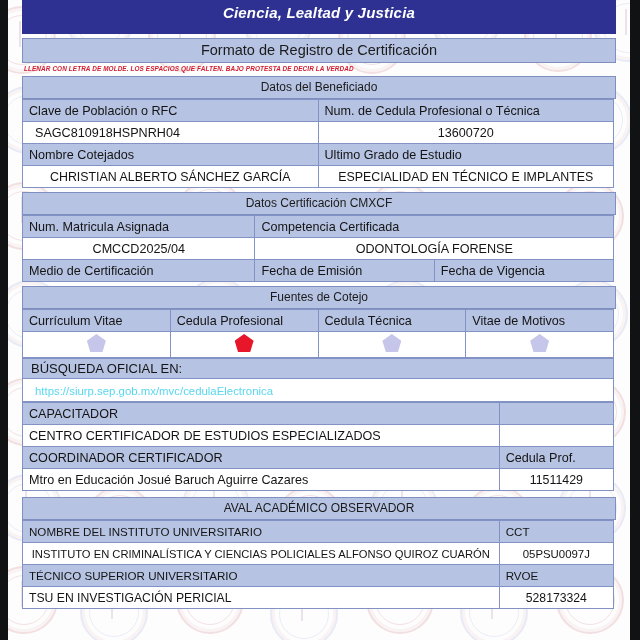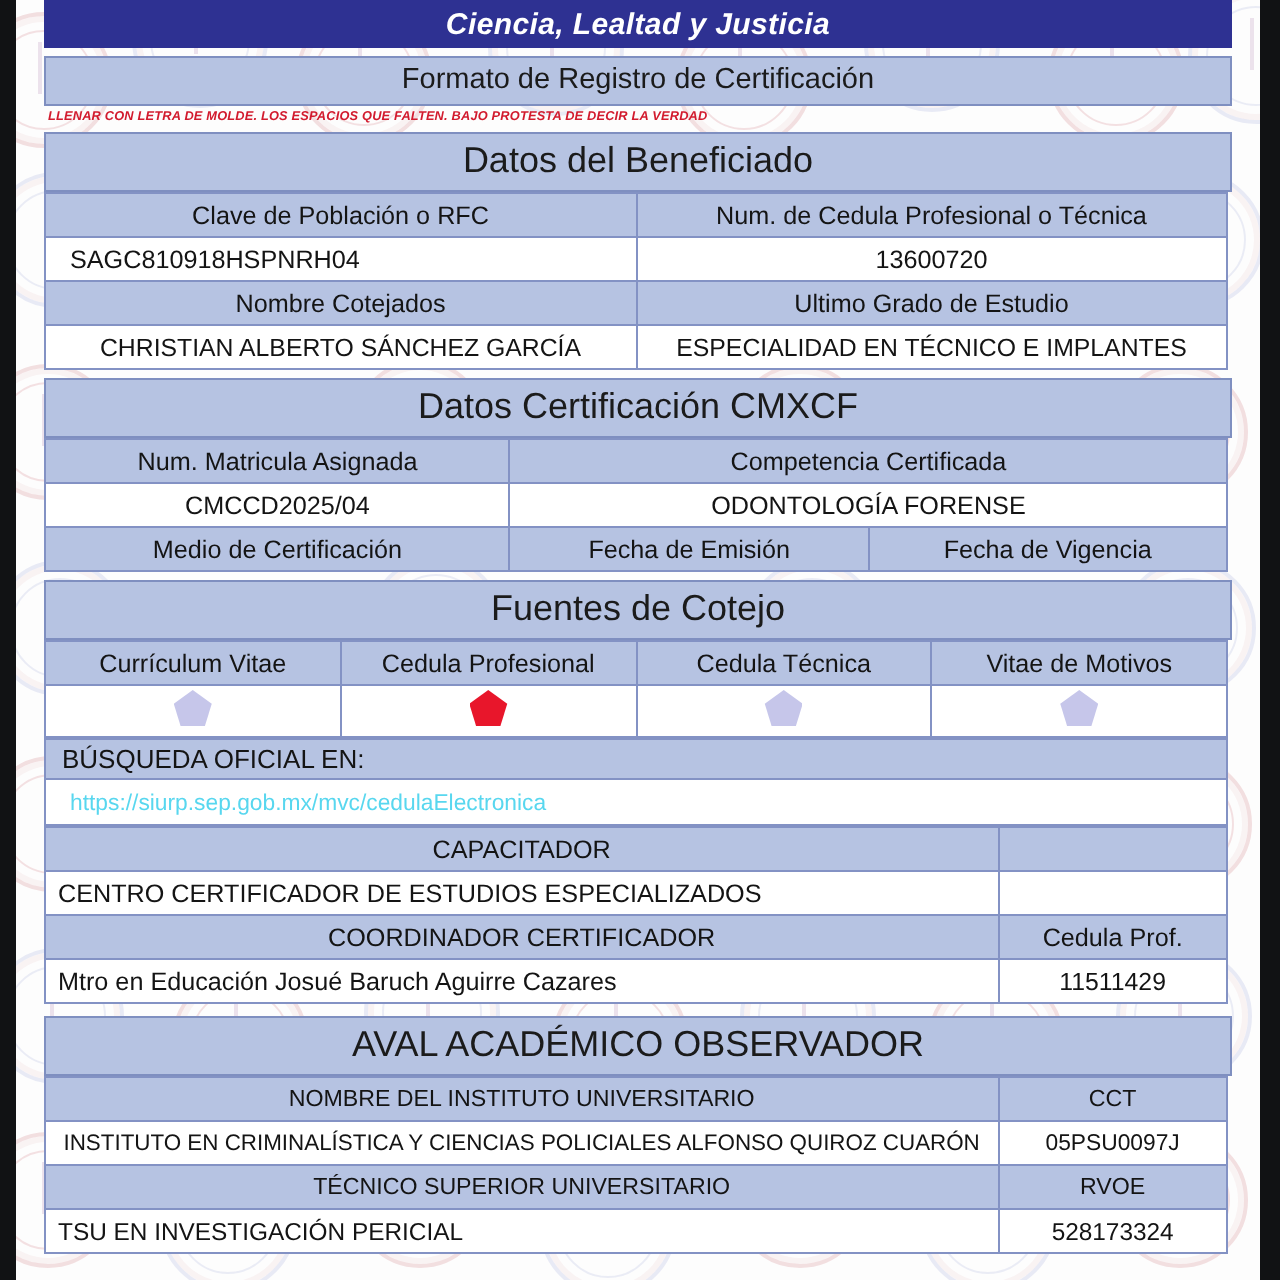--- a/index.html
+++ b/index.html
@@ -43,54 +43,54 @@
   .wm.blue{border-color:rgba(120,130,200,.28);}
   .wm.blue:before{border-color:rgba(120,130,200,.25);}
 
   
   #doc{position:absolute;left:0;top:0;width:622px;}
 
   .bar-title{
     background:#2e3192;color:#ffffff;
     font-style:italic;font-weight:bold;
     font-size:15px;text-align:center;
-    padding:4px 0 3px 0;
+    padding:4px 0 13px 0;
     margin:0 14px 0 14px;
     letter-spacing:.2px;
   }
   .band{
     background:#b6c3e2;
     border:1px solid #7f8fc0;
     text-align:center;
     font-size:14.5px;color:#1b1b1b;
     padding:3px 0 4px 0;
     margin:4px 14px 0 14px;
   }
-  .band.sub{font-size:18px;}
+  .band.sub{font-size:12px;}
   .redline{
     color:#d21b2e;font-style:italic;font-weight:bold;
     font-size:6.4px;letter-spacing:.1px;
     margin:2px 16px 1px 16px;
     white-space:nowrap;
   }
   table.grid{
     border-collapse:collapse;
     width:592px;margin:0 14px;
     table-layout:fixed;
   }
   table.grid td{
     border:1px solid #8392c4;
     padding:2px 6px;
     font-size:12.6px;
     color:#141414;
     height:17px;
     overflow:hidden;
     white-space:nowrap;
   }
-  td.hd{background:#b6c3e2;text-align:center;font-size:12.4px;}
+  td.hd{background:#b6c3e2;text-align:left;font-size:12.4px;}
   td.val{background:#ffffff;text-align:center;font-size:13.6px;}
   td.valL{background:#ffffff;text-align:left;font-size:12.2px;}
   td.blank{background:#ffffff;}
 
   
   .pent-cell{background:#ffffff;text-align:center;height:24px;}
   .pent{
     display:inline-block;width:19px;height:18px;
     background:#c6c6ea;
     -webkit-clip-path:polygon(50% 0,100% 38%,82% 100%,18% 100%,0 38%);

